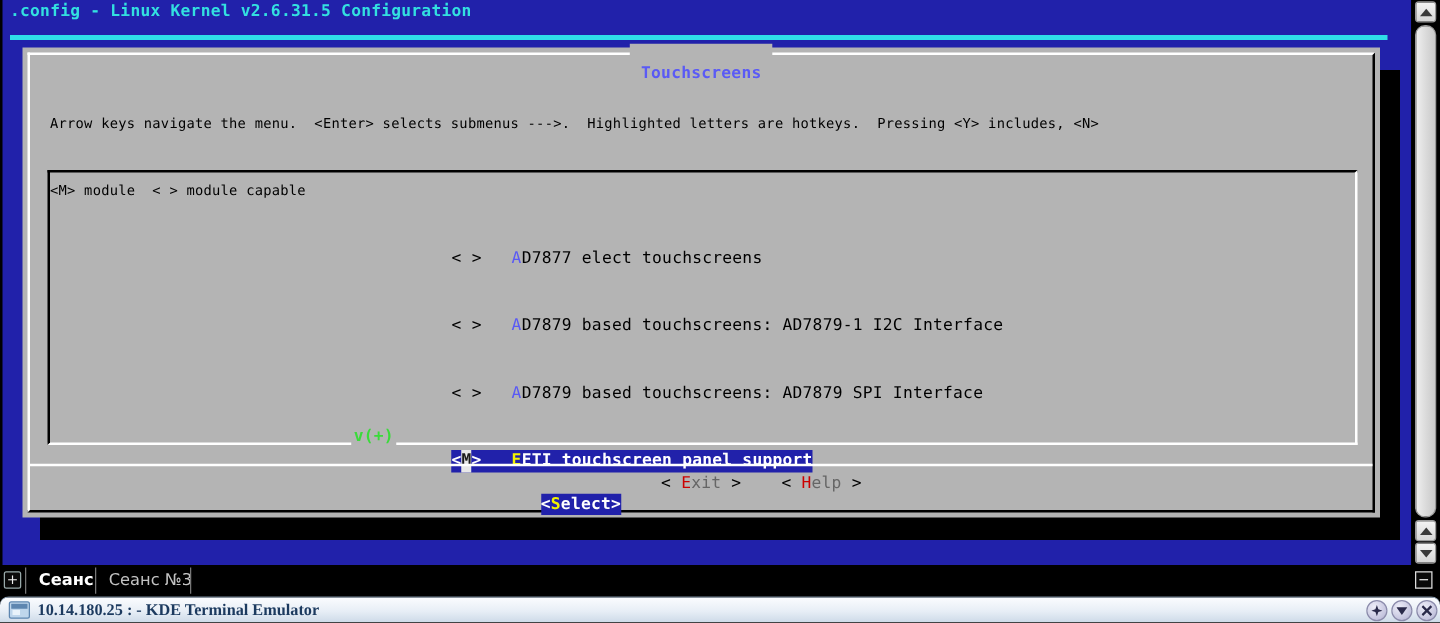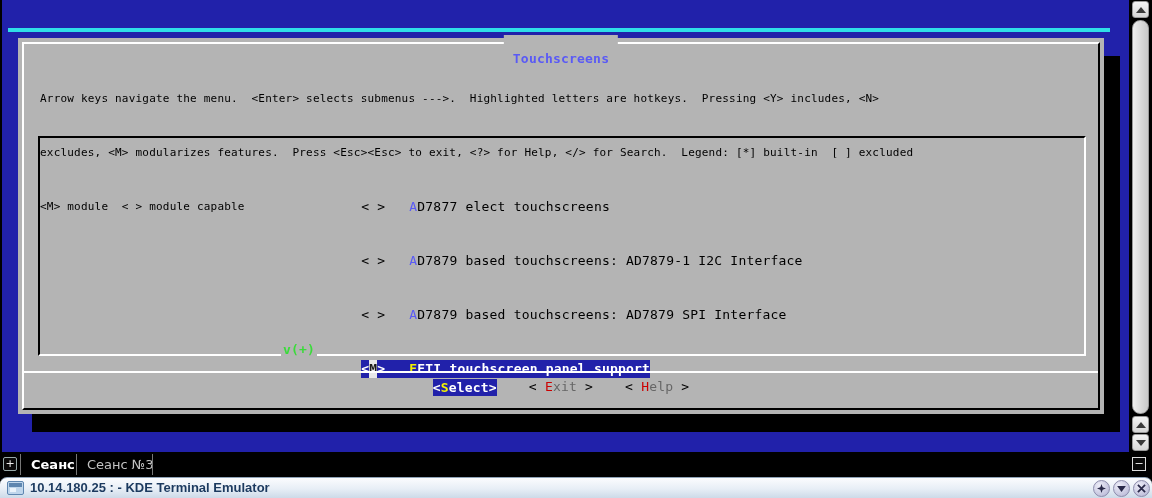--- a/index.html
+++ b/index.html
@@ -31,21 +31,21 @@
   .selbar .mo, .selbar .mc, .selbar .cursor { display:inline-block; width:8px; }
   .selbar .cursor { background:#E8E8E8; color:#1a1a1a; }
   .selbar .gap3 { display:inline-block; width:24px; }
   .hk-y { color:#F2F200; }
   .more-below { position:absolute; left:263px; top:304px; background:#B4B4B4; color:#3ADB3A; font-weight:bold; font-size:13px; line-height:16px; letter-spacing:.2px; padding:0 2px; }
 
   .btn-sep { position:absolute; left:6px; right:6px; top:333px; height:2px; background:#FFF; }
   .btnrow { position:absolute; left:0; right:0; top:341px; display:flex; justify-content:center; gap:32px;
     font-size:13px; letter-spacing:.2px; white-space:pre; }
   .btn { cursor:default; }
-  .btn-active { background:#2121AA; color:#FFF; font-weight:bold; padding:1px 0; }
+  .btn-active { background:#2121AA; color:#FFF; font-weight:bold; padding:1px 0;margin-top:16px; }
   .btn-inactive { color:#666; }
   .btn-inactive .br { color:#000; }
   .hk-r { color:#CC0000; }
 
   
   .scroll-col { position:absolute; left:1129px; top:0; width:23px; height:452px; background:#000; }
   .sb-btn { position:absolute; left:3px; width:17px; height:17px; border-radius:3px;
     background:linear-gradient(#F4F4F4,#D6D6D6); border:1px solid #9a9a9a; display:flex; align-items:center; justify-content:center; }
   .sb-thumb { position:absolute; left:3px; top:20px; width:17px; height:394px; border-radius:8px;
     background:linear-gradient(90deg,#EFEFEF,#D9D9D9 55%,#C9C9C9); border:1px solid #9a9a9a; }
@@ -60,49 +60,49 @@
   .tab-sep { position:absolute; top:2px; width:1px; height:21px; background:#777; }
   .tab { position:absolute; top:0; height:25px; display:flex; align-items:center; padding:0 10px; font-size:13px; }
   .tab-active { color:#FFF; font-weight:bold; }
   .tab-idle { color:#C2C2C2; }
   .collapse-btn { position:absolute; right:6px; top:5px; width:14px; height:14px; border:1px solid #DDD; background:#0a0a0a;
     color:#EEE; font-size:11px; line-height:11px; text-align:center; }
 
   
   .wtitlebar { position:absolute; left:0; top:477px; width:1152px; height:21px;
     background:linear-gradient(#FBFCFE,#E7EEF6 55%,#CDDAE8); border-top:1px solid #8fa3b8; border-radius:7px 7px 0 0;
-    font-family:Liberation Sans, sans-serif; }
+    font-family:Liberation Serif, serif; }
   .wicon { position:absolute; left:7px; top:3px; width:17px; height:14px; border:1px solid #5E86B0;
     border-radius:2px; background:#BFD6EC; }
   .wicon::before { content:""; position:absolute; left:1px; top:1px; right:1px; height:4px; background:#5E86B0; }
   .wicon::after { content:""; position:absolute; left:2px; bottom:2px; width:6px; height:4px; background:#EAF3FB; }
   .wtitle { position:absolute; left:30px; top:2px; font-size:13px; font-weight:bold; color:#1C3A5F; white-space:pre; }
   .wbtn { position:absolute; top:2px; width:17px; height:17px; border-radius:50%;
     background:radial-gradient(circle at 35% 30%, #EDEDF8, #C4C4DE 70%, #A9A9C8); border:1px solid #8C8CAC;
     display:flex; align-items:center; justify-content:center; }
   .wbtn svg { display:block; }
 </style>
 </head>
 <body>
 
 <div class="screen">
   <div class="left-edge"></div>
 
   <div class="terminal">
+    <div class="term-title">.config - Linux Kernel v2.6.31.5 Configuration</div>
     <div class="cyan-line"></div>
 
     <div class="dlg-shadow"></div>
 
     <div class="dialog">
       <div class="dlg-border"></div>
       <div class="dlg-title">Touchscreens</div>
 
       <div class="help">
         <div>Arrow keys navigate the menu.  &lt;Enter&gt; selects submenus ---&gt;.  Highlighted letters are hotkeys.  Pressing &lt;Y&gt; includes, &lt;N&gt;</div>
-        <div>excludes, &lt;M&gt; modularizes features.  Press &lt;Esc&gt;&lt;Esc&gt; to exit, &lt;?&gt; for Help, &lt;/&gt; for Search.  Legend: [*] built-in  [ ] excluded</div>
         <div>&lt;M&gt; module  &lt; &gt; module capable</div>
       </div>
 
       <div class="listbox"></div>
 
       <div class="rows">
         <div class="row">
           <span class="mk">&lt; &gt;</span><span class="hk">A</span><span>D7877 elect touchscreens</span>
         </div>
         <div class="row">

